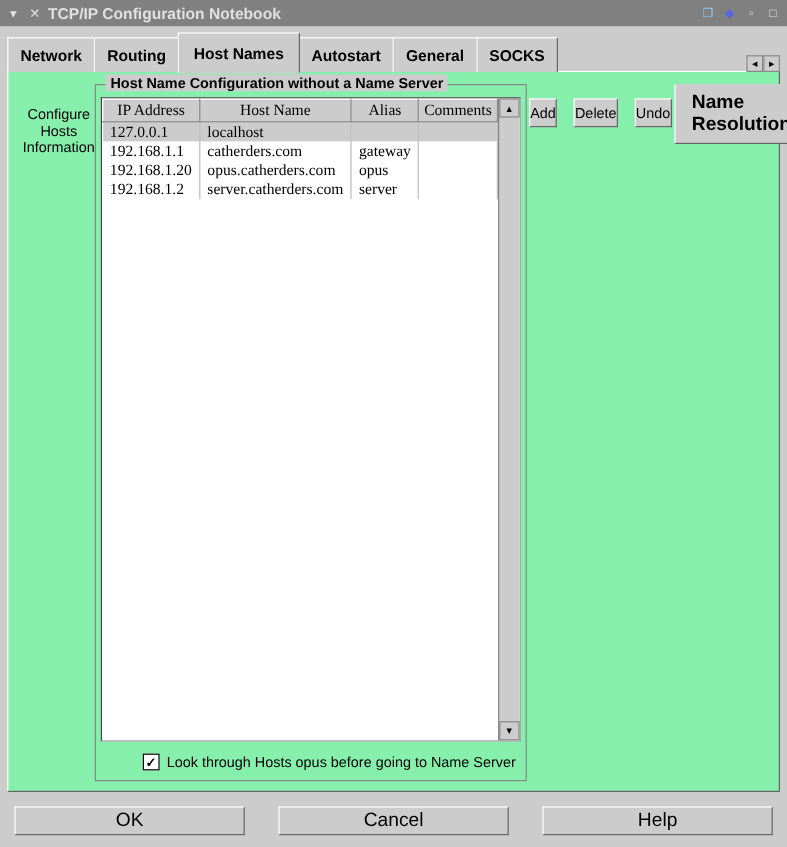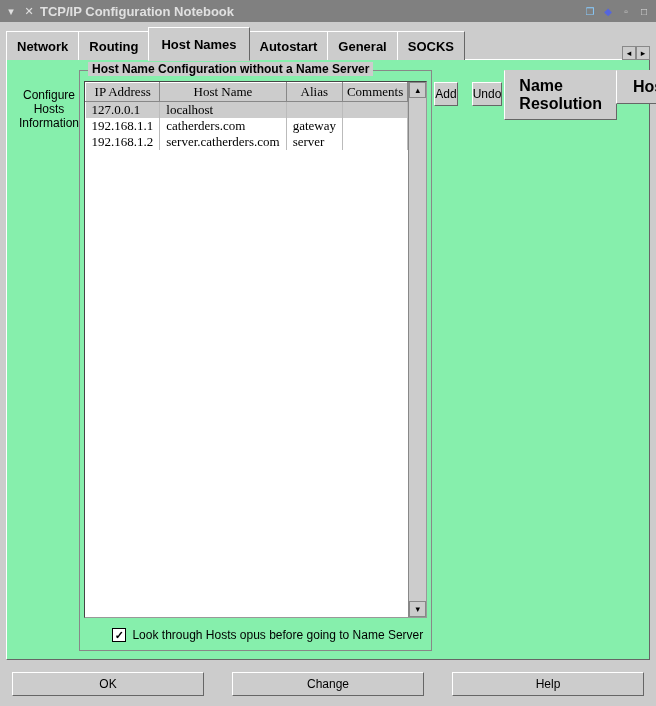--- a/index.html
+++ b/index.html
@@ -241,21 +241,21 @@
   padding: 12px 6px 4px 6px;
 }
 .bottom-btn {
   flex: 1;
   height: 24px;
   background: #cccccc;
   border-top: 1px solid #fff;
   border-left: 1px solid #fff;
   border-right: 1px solid #666;
   border-bottom: 1px solid #666;
-  font-size: 12px;
+  font-size: 16px;
   text-align: center;
   line-height: 22px;
 }
 .col-ip { width: 124px; }
 .col-host { width: 170px; }
 .col-alias { width: 90px; }
 </style>
 </head>
 <body>
 
@@ -312,20 +312,26 @@
                   <td></td>
                   <td></td>
                 </tr>
                 <tr>
                   <td>192.168.1.1</td>
                   <td>catherders.com</td>
                   <td>gateway</td>
                   <td></td>
                 </tr>
                 <tr>
+                  <td>192.168.1.20</td>
+                  <td>opus.catherders.com</td>
+                  <td>opus</td>
+                  <td></td>
+                </tr>
+                <tr>
                   <td>192.168.1.2</td>
                   <td>server.catherders.com</td>
                   <td>server</td>
                   <td></td>
                 </tr>
                 <tr>
                   <td colspan="4" style="height: 300px; border-right: none;"></td>
                 </tr>
               </tbody>
           </table>
@@ -338,34 +344,35 @@
       </div>
 
       <div class="checkbox-row">
         <span class="checkbox">✓</span>
         <span>Look through Hosts opus before going to Name Server</span>
       </div>
     </div>
 
     <div class="btn-row">
       <div class="btn">Add</div>
+      <div class="btn">Delete</div>
       <div class="btn">Undo</div>
     </div>
 
     <div class="sub-tabs-row">
 
     <div class="sub-tab">Name Resolution</div>
         <div class="sub-tab active">Hosts</div>
         <div class="tab-scroll" style="margin-left: auto;">
           <span class="sbtn">◂</span>
           <span class="sbtn">▸</span>
         </div>
       </div>
 
   </div>
 
   <div class="bottom-btn-row">
     <div class="bottom-btn">OK</div>
-    <div class="bottom-btn">Change</div>
+    <div class="bottom-btn">Cancel</div>
     <div class="bottom-btn">Help</div>
   </div>
 
 </div>
 
 </body></html>

